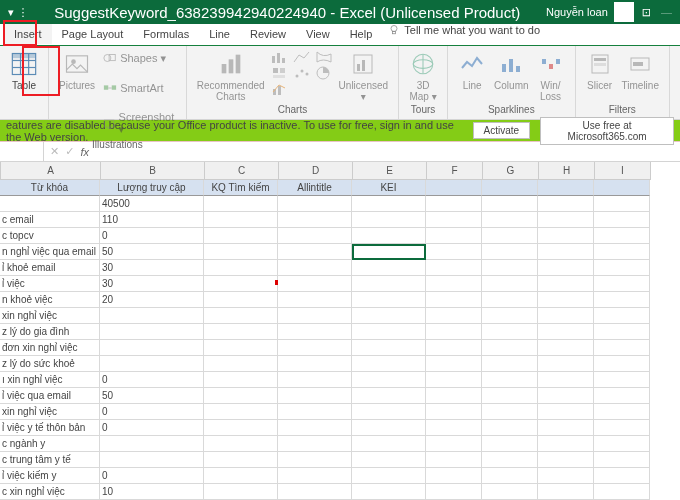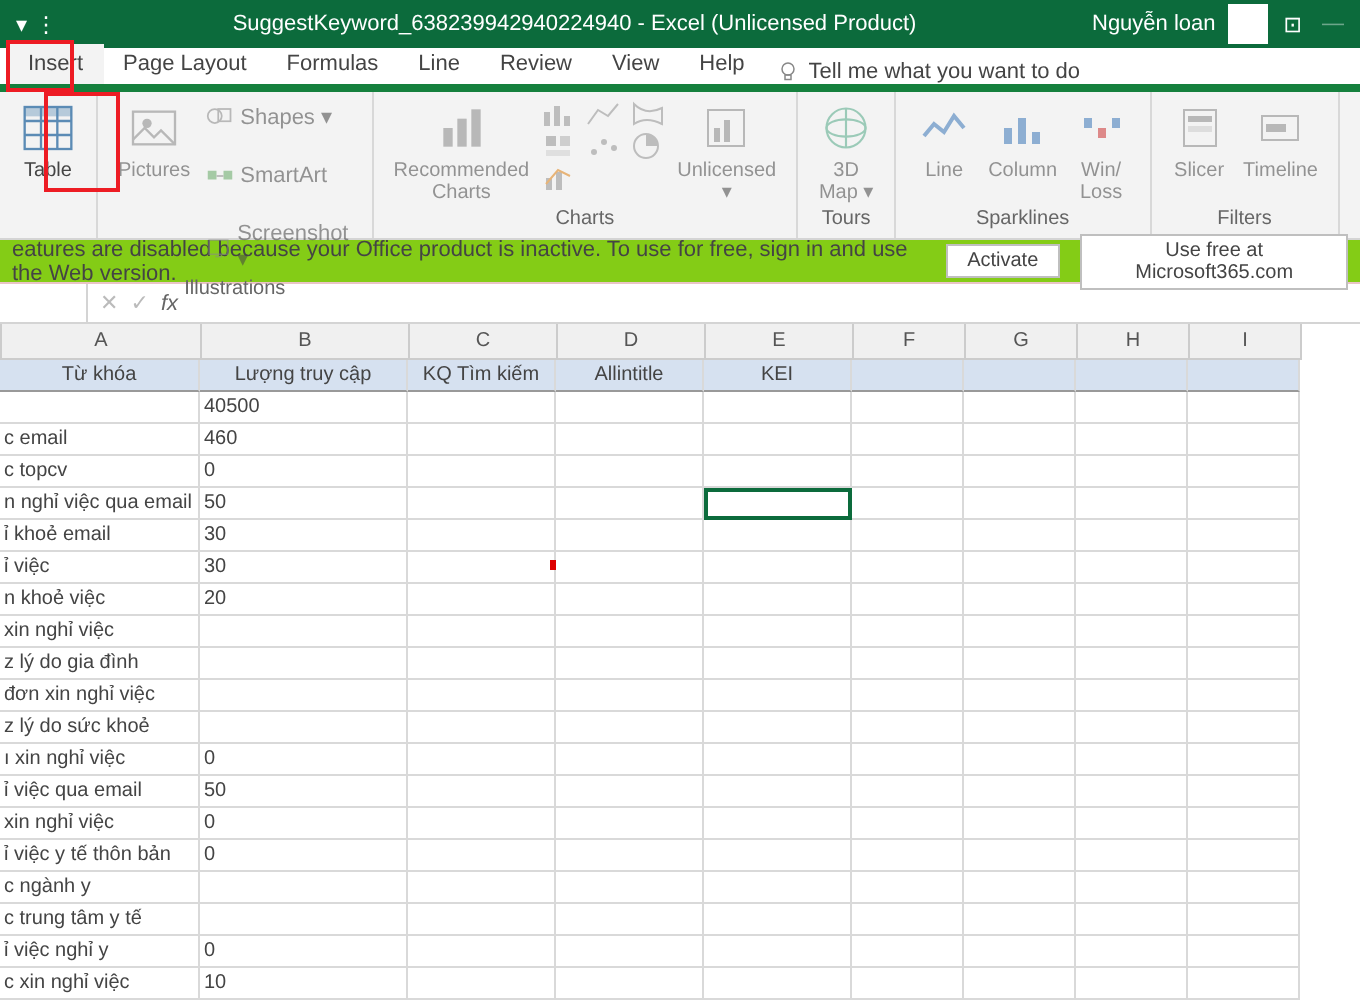--- a/index.html
+++ b/index.html
@@ -1,23 +1,23 @@
 <!DOCTYPE html>
 <html><head>
 <meta charset="utf-8">
 <style>
 *{margin:0;padding:0;box-sizing:border-box;font-family:"Segoe UI",Arial,sans-serif;font-size:11px;color:#444}
 body{width:680px;height:500px;background:#fff;overflow:hidden;position:relative}
 .title-bar{height:24px;background:#0c6b3c;display:flex;align-items:center;padding:0 8px;color:#fff}
 .title-bar *{color:#fff}
-.title-text{flex:1;text-align:center;font-size:11px}
+.title-text{flex:1;text-align:center;font-size:15px}
 .user-name{font-size:11px;margin-right:6px}
 .user-avatar{width:20px;height:20px;background:#fff;margin-right:8px}
 .title-icons{display:flex;gap:10px}
-.ribbon-tabs{height:22px;background:#fff;display:flex;align-items:flex-end;border-bottom:4px solid #15803d;padding-left:4px}
+.ribbon-tabs{height:22px;background:#fff;display:flex;align-items:flex-start;border-bottom:1px solid #15803d;padding-left:4px}
 .ribbon-tabs .tab{padding:4px 10px;font-size:11px;color:#444;cursor:pointer}
 .ribbon-tabs .tab.active{background:#f3f3f3}
 .ribbon-tabs .tell-me{display:flex;align-items:center;gap:4px;color:#666;margin-left:6px}
 .bulb{width:12px;height:12px}
 .ribbon{height:74px;background:#f3f3f3;display:flex;border-bottom:1px solid #d4d4d4}
 .group{display:flex;flex-direction:column;padding:2px 6px;border-right:1px solid #d8d8d8}
 .group-row{display:flex;align-items:flex-start;flex:1}
 .group-label{text-align:center;font-size:10px;color:#666;padding-bottom:2px}
 .btn-lg{display:flex;flex-direction:column;align-items:center;justify-content:flex-start;padding:2px 4px;gap:2px}
 .btn-lg .icon{width:28px;height:28px;display:flex;align-items:center;justify-content:center}
@@ -350,21 +350,21 @@
         <div class="cell cC"></div>
         <div class="cell cD"></div>
         <div class="cell cE"></div>
         <div class="cell cF"></div>
         <div class="cell cG"></div>
         <div class="cell cH"></div>
         <div class="cell cI"></div>
       </div>
       <div class="data-row">
         <div class="cell cA first">c email</div>
-        <div class="cell cB num">460</div>
+        <div class="cell cB num">110</div>
         <div class="cell cC"></div>
         <div class="cell cD"></div>
         <div class="cell cE"></div>
         <div class="cell cF"></div>
         <div class="cell cG"></div>
         <div class="cell cH"></div>
         <div class="cell cI"></div>
       </div>
       <div class="data-row">
         <div class="cell cA first">c topcv</div>
@@ -525,21 +525,21 @@
         <div class="cell cB num"></div>
         <div class="cell cC"></div>
         <div class="cell cD"></div>
         <div class="cell cE"></div>
         <div class="cell cF"></div>
         <div class="cell cG"></div>
         <div class="cell cH"></div>
         <div class="cell cI"></div>
       </div>
       <div class="data-row">
-        <div class="cell cA first">ỉ việc nghỉ y</div>
+        <div class="cell cA first">ỉ việc kiếm y</div>
         <div class="cell cB num">0</div>
         <div class="cell cC"></div>
         <div class="cell cD"></div>
         <div class="cell cE"></div>
         <div class="cell cF"></div>
         <div class="cell cG"></div>
         <div class="cell cH"></div>
         <div class="cell cI"></div>
       </div>
       <div class="data-row">

